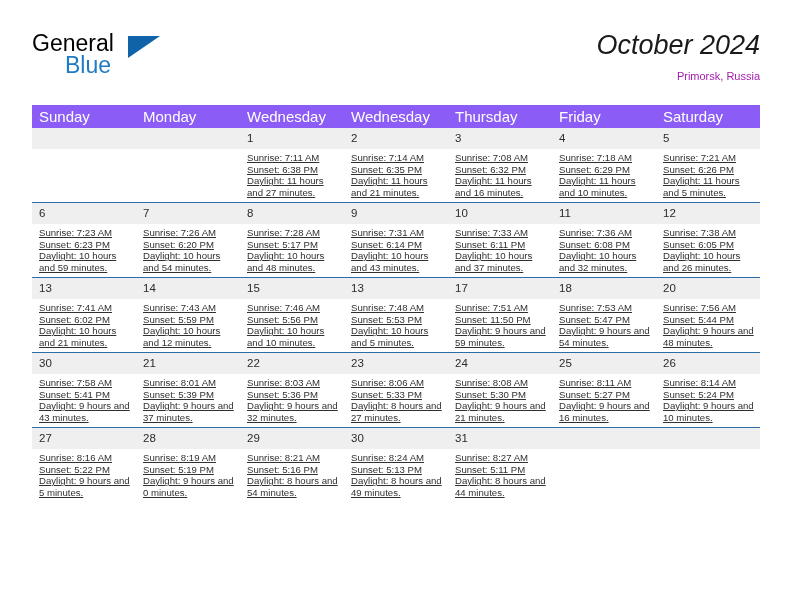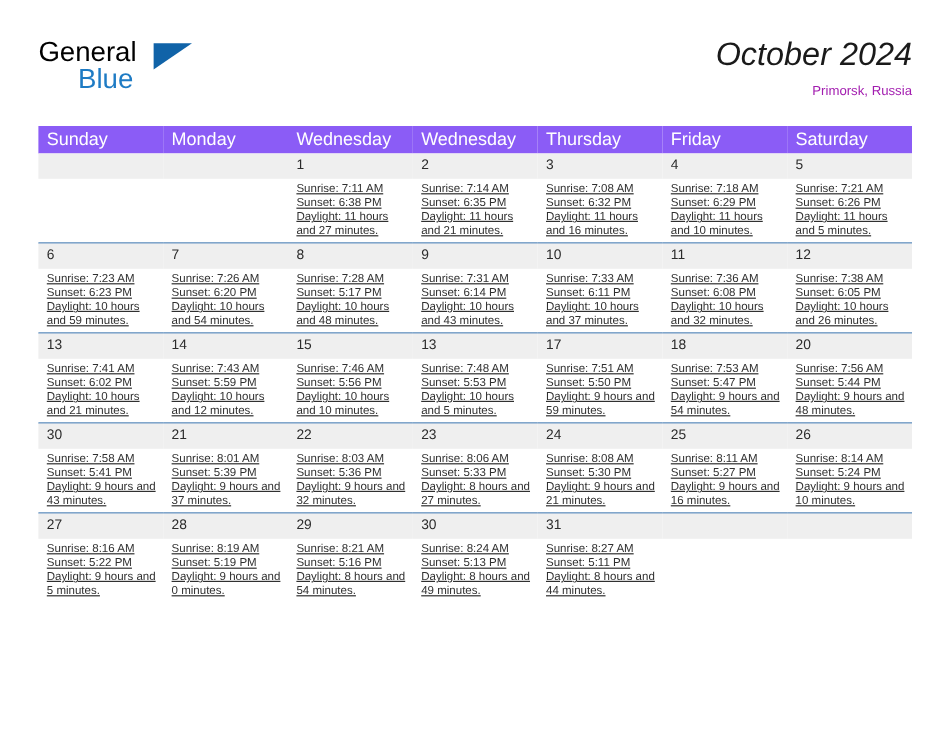--- a/index.html
+++ b/index.html
@@ -364,21 +364,21 @@
                 <div>Sunset: 5:53 PM</div>
                 <div class="daylight-wrap">Daylight: 10 hours and 5 minutes.</div>
               </div>
             </div>
           </td>
           <td>
             <div class="cell">
               <div class="daynum">17</div>
               <div class="info">
                 <div>Sunrise: 7:51 AM</div>
-                <div>Sunset: 5:50 PM</div>
+                <div>Sunset: 11:50 PM</div>
                 <div class="daylight-wrap">Daylight: 9 hours and 59 minutes.</div>
               </div>
             </div>
           </td>
           <td>
             <div class="cell">
               <div class="daynum">18</div>
               <div class="info">
                 <div>Sunrise: 7:53 AM</div>
                 <div>Sunset: 5:47 PM</div>

